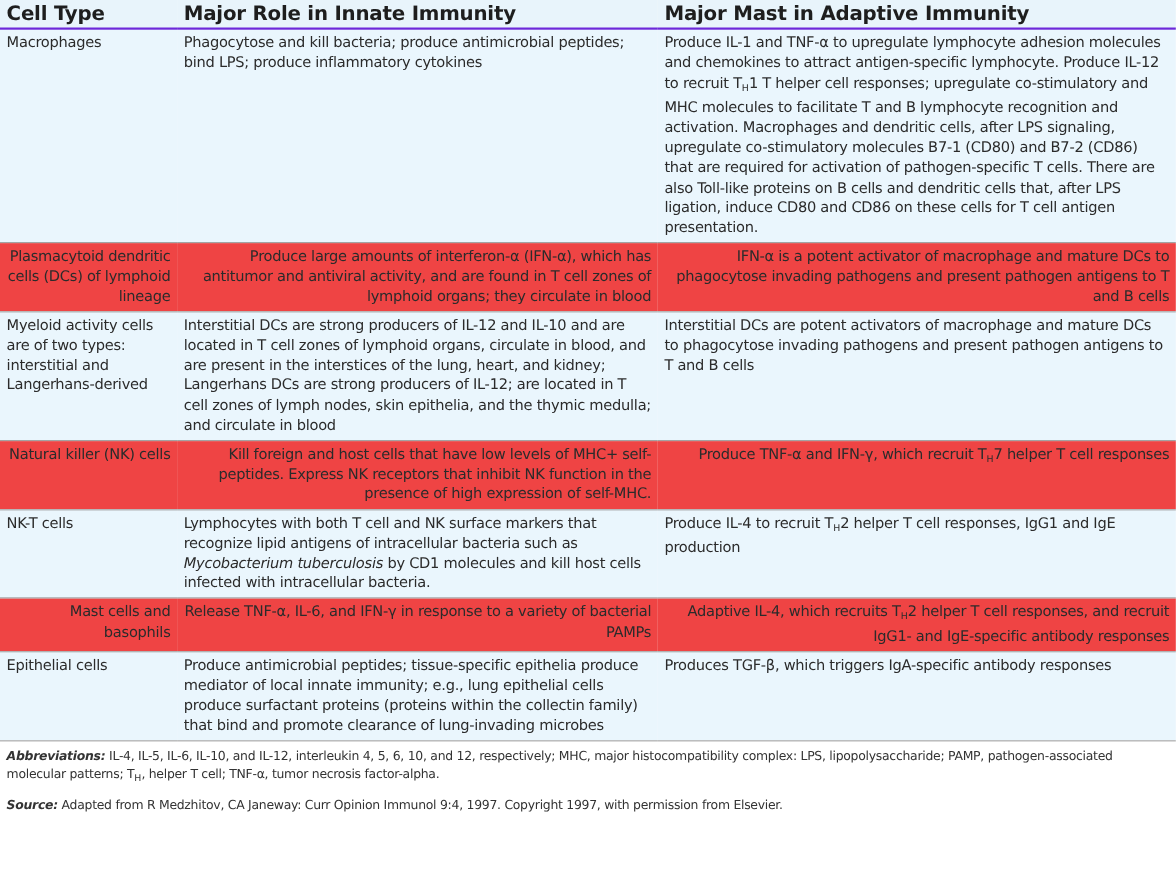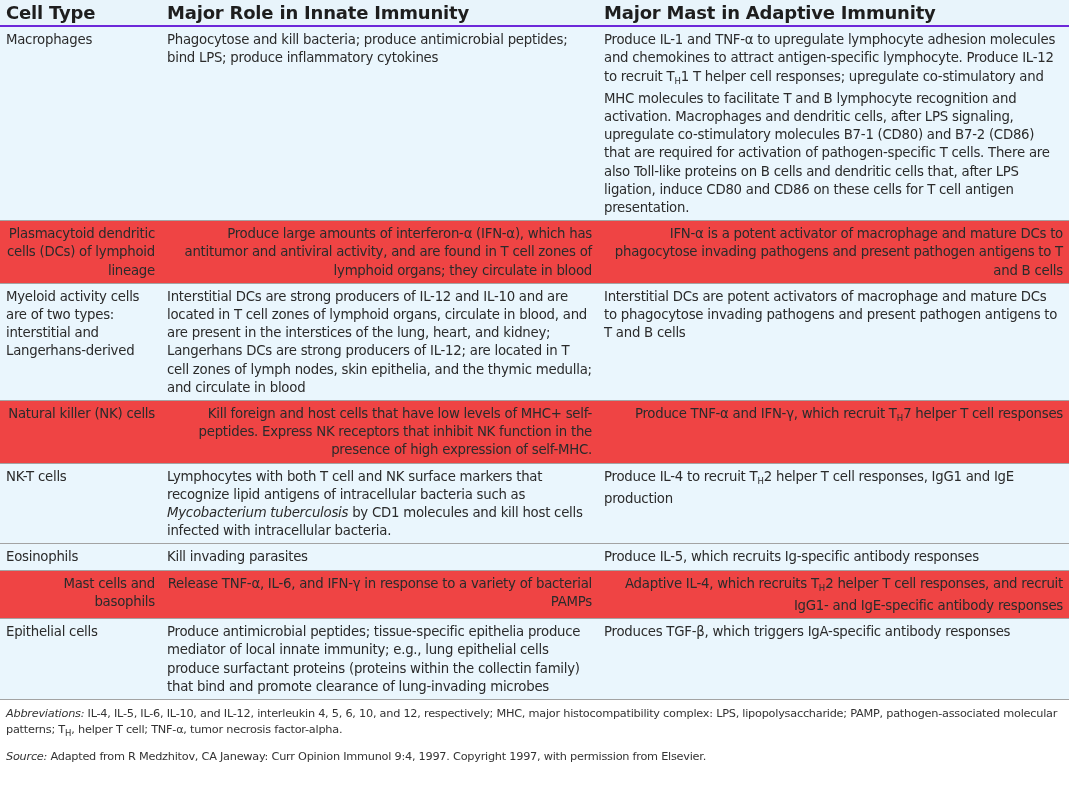--- a/index.html
+++ b/index.html
@@ -41,21 +41,21 @@
   .tbl tr.dark td { background: #ef4444; text-align: right; }
   .sub { font-size: 8.5px; vertical-align: -3px; letter-spacing: 0; }
   .it { font-style: italic; }
   .notes {
     font-size: 11.3px;
     letter-spacing: -0.25px;
     line-height: 16px;
     padding: 6px 6px 0 6px;
     color: #333;
   }
-  .notes .lbl { font-weight: normal; font-style: italic; }
+  .notes .lbl { font-weight: bold; font-style: italic; }
   .notes p { margin: 0 0 8px 0; }
 </style>
 </head>
 <body>
 
 <div class="page">
   <table class="tbl">
     <colgroup>
         <col class="c1">
         <col class="c2">
@@ -94,25 +94,20 @@
         <td><span>Produce TNF-α and IFN-γ, which recruit T</span><span class="sub">H</span><span>7 helper T cell responses</span></td>
       </tr>
 
       <tr class="light">
         <td>NK-T cells</td>
         <td><span>Lymphocytes with both T cell and NK surface markers that recognize lipid antigens of intracellular bacteria such as </span><span class="it">Mycobacterium tuberculosis</span><span> by CD1 molecules and kill host cells infected with intracellular bacteria.</span></td>
         <td><span>Produce IL-4 to recruit T</span><span class="sub">H</span><span>2 helper T cell responses, IgG1 and IgE production</span></td>
       </tr>
 
 
-      <tr class="light">
-        <td>Eosinophils</td>
-        <td>Kill invading parasites</td>
-        <td>Produce IL-5, which recruits Ig-specific antibody responses</td>
-      </tr>
 
       <tr class="dark">
         <td>Mast cells and basophils</td>
         <td>Release TNF-α, IL-6, and IFN-γ in response to a variety of bacterial PAMPs</td>
         <td><span>Adaptive IL-4, which recruits T</span><span class="sub">H</span><span>2 helper T cell responses, and recruit IgG1- and IgE-specific antibody responses</span></td>
       </tr>
 
       <tr class="light">
         <td>Epithelial cells</td>
         <td>Produce antimicrobial peptides; tissue-specific epithelia produce mediator of local innate immunity; e.g., lung epithelial cells produce surfactant proteins (proteins within the collectin family) that bind and promote clearance of lung-invading microbes</td>

